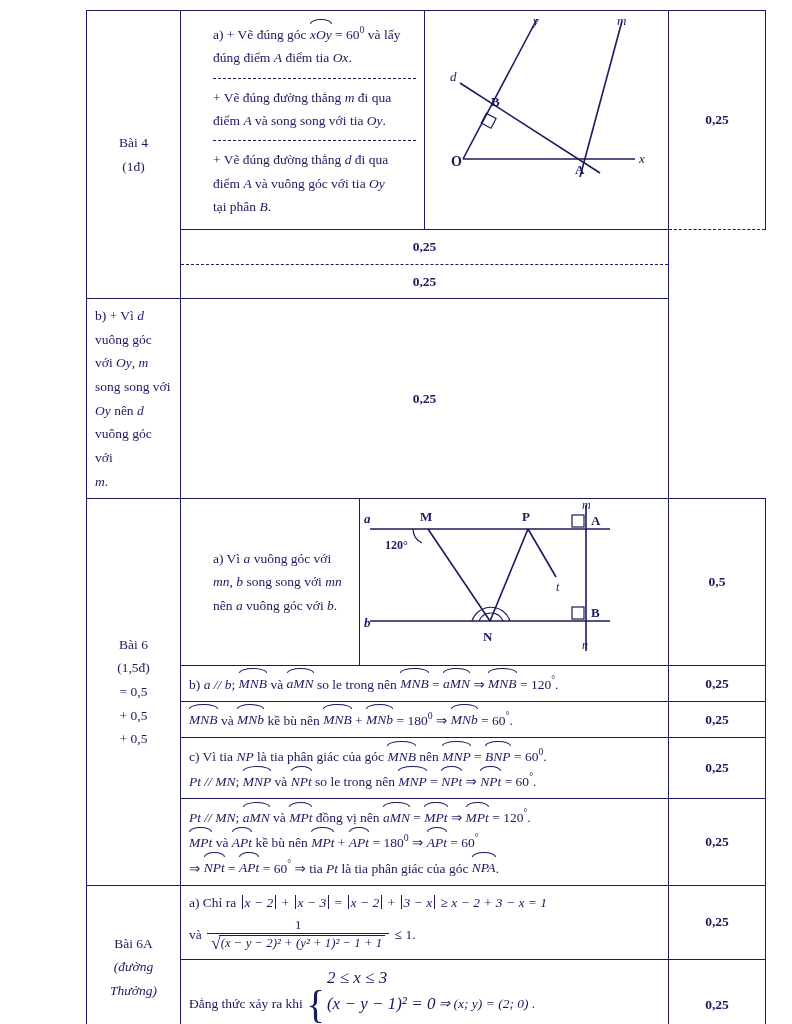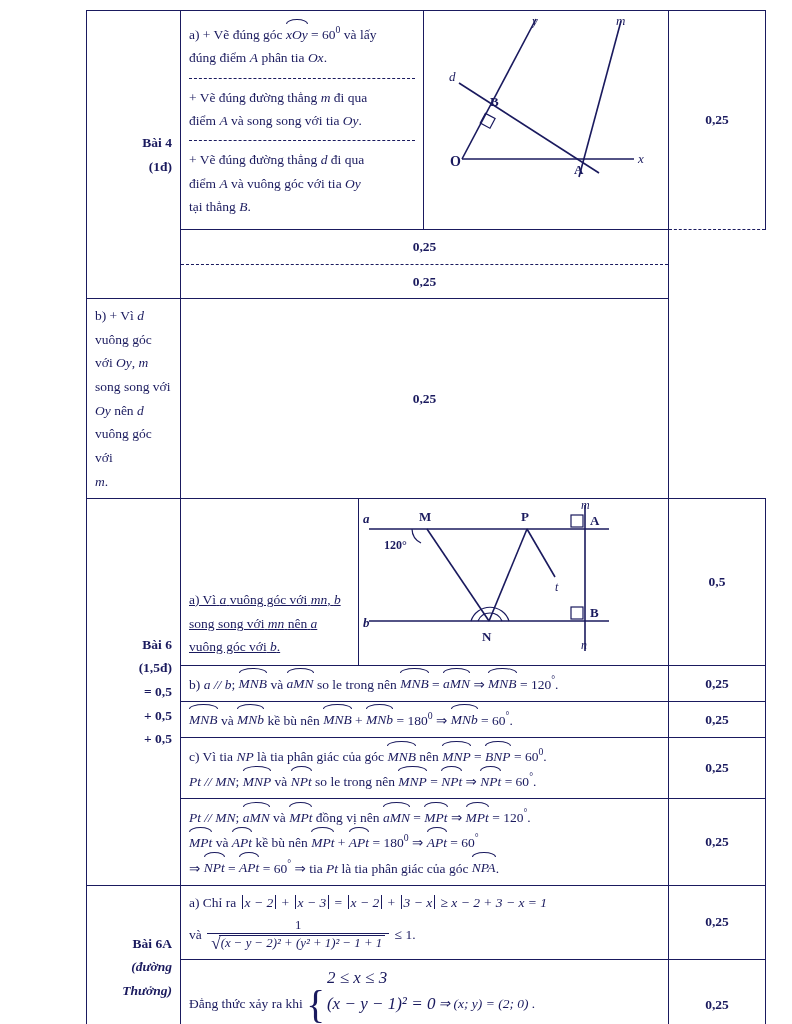--- a/index.html
+++ b/index.html
@@ -26,21 +26,21 @@
     table-layout: fixed;
   }
   table.grading td {
     border: 1px solid #1a1a5e;
     vertical-align: middle;
     padding: 5px 8px;
     font-size: 13.5px;
     line-height: 1.75;
     color: #1a1a5e;
   }
-  .col-label { width: 77px; text-align: right; font-weight: bold; margin-left: 28px; }
+  .col-label { width: 77px; text-align: center; font-weight: normal; margin-left: 28px; }
   .col-body  { width: 487px; }
   .col-score { width: 80px; text-align: center; font-weight: bold; font-size: 14px;}
   .dashedb { border-bottom: 1px dashed #1a1a5e !important; }
   .dashedt { border-top: 1px dashed #1a1a5e !important; }
   .lbl-line { display: block; }
   .it { font-style: italic; }
   .math { font-style: italic; }
   .ovl { position: relative; display: inline-block; padding-top: 1px;}
   .ovl::before {
     content: "";
@@ -79,21 +79,21 @@
   .brace-wrap { display: inline-flex; align-items: center; vertical-align: middle; }
   .brace {
     font-size: 2.0em;
     line-height: 0.95;
     font-weight: 300;
     margin-right: 2px;
   }
   .brace3 { font-size: 2.9em; }
   .brace-lines { display: inline-block; font-size: 17px; line-height: 1.55; }
   .split-row { display: flex; }
-  .split-left { width: 240px; border-right: 1px solid #1a1a5e; padding: 6px 8px; box-sizing: border-box;}
+  .split-left { width: 240px; border-right: 1px solid #1a1a5e; padding: 6px 8px; box-sizing: border-box; margin-left: 24px;}
   .split-right { flex: 1; position: relative; }
   svg text { font-family: "Liberation Serif", serif; fill: #1a1a5e; }
 </style>
 </head>
 <body>
 
 <div class="page">
 <table class="grading">
 
   <tbody>
@@ -105,41 +105,41 @@
     <td class="col-body" style="padding:0;">
       <div class="split-row">
         <div class="split-left" style="width:243px;">
           <div style="border-bottom:1px dashed #1a1a5e; padding:4px 0 8px 0;">
             <span>a) + Vẽ đúng góc</span>
             <span class="ovl arc math">xOy</span>
             <span>= 60</span><sup>0</sup>
             <span>và lấy</span><br>
             <span>đúng điểm</span>
             <span class="math">A</span>
-            <span>phân tia</span>
+            <span>điểm tia</span>
             <span class="math">Ox</span><span>.</span>
           </div>
           <div style="border-bottom:1px dashed #1a1a5e; padding:7px 0 7px 0;">
             <span>+ Vẽ đúng đường thẳng</span>
             <span class="math">m</span>
             <span>đi qua</span><br>
             <span>điểm</span>
             <span class="math">A</span>
             <span>và song song với tia</span>
             <span class="math">Oy</span><span>.</span>
           </div>
           <div style="padding:7px 0 4px 0;">
             <span>+ Vẽ đúng đường thẳng</span>
             <span class="math">d</span>
             <span>đi qua</span><br>
             <span>điểm</span>
             <span class="math">A</span>
             <span>và vuông góc với tia</span>
             <span class="math">Oy</span><br>
-            <span>tại thẳng</span>
+            <span>tại phân</span>
             <span class="math">B</span><span>.</span>
           </div>
         </div>
         <div class="split-right">
           <svg width="243" height="178" viewBox="0 0 243 178">
             <line x1="38" y1="148" x2="210" y2="148" stroke="#1a1a5e" stroke-width="1.6"></line>
             <line x1="38" y1="148" x2="112" y2="8" stroke="#1a1a5e" stroke-width="1.6"></line>
             <line x1="155" y1="166" x2="197" y2="10" stroke="#1a1a5e" stroke-width="1.6"></line>
             <line x1="35" y1="72" x2="175" y2="162" stroke="#1a1a5e" stroke-width="1.6"></line>
             <rect x="58" y="104" width="11" height="11" fill="none" stroke="#1a1a5e" stroke-width="1.2" transform="rotate(28 63 110)"></rect>
@@ -183,21 +183,21 @@
   <tr>
     <td class="col-label" rowspan="5">
       <span class="lbl-line">Bài 6</span>
       <span class="lbl-line">(1,5đ)</span>
       <span class="lbl-line">= 0,5</span>
       <span class="lbl-line">+ 0,5</span>
       <span class="lbl-line">+ 0,5</span>
     </td>
     <td class="col-body" style="padding:0;">
       <div class="split-row" style="align-items:stretch;">
-        <div class="split-left" style="width:178px; display:flex; align-items:flex-end;text-decoration:underline;">
+        <div class="split-left" style="width:178px; display:flex; align-items:center;">
           <div>
             <span>a) Vì</span>
             <span class="math">a</span>
             <span>vuông góc với</span>
             <span class="math">mn</span><span>,</span>
             <span class="math">b</span>
             <span>song song với</span>
             <span class="math">mn</span>
             <span>nên</span>
             <span class="math">a</span>

